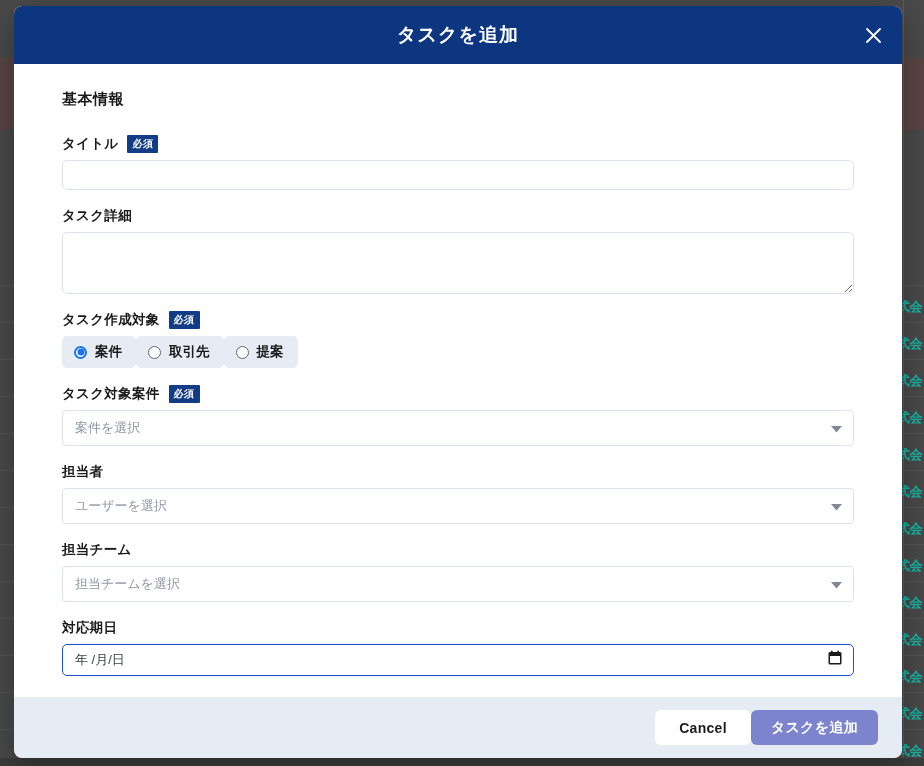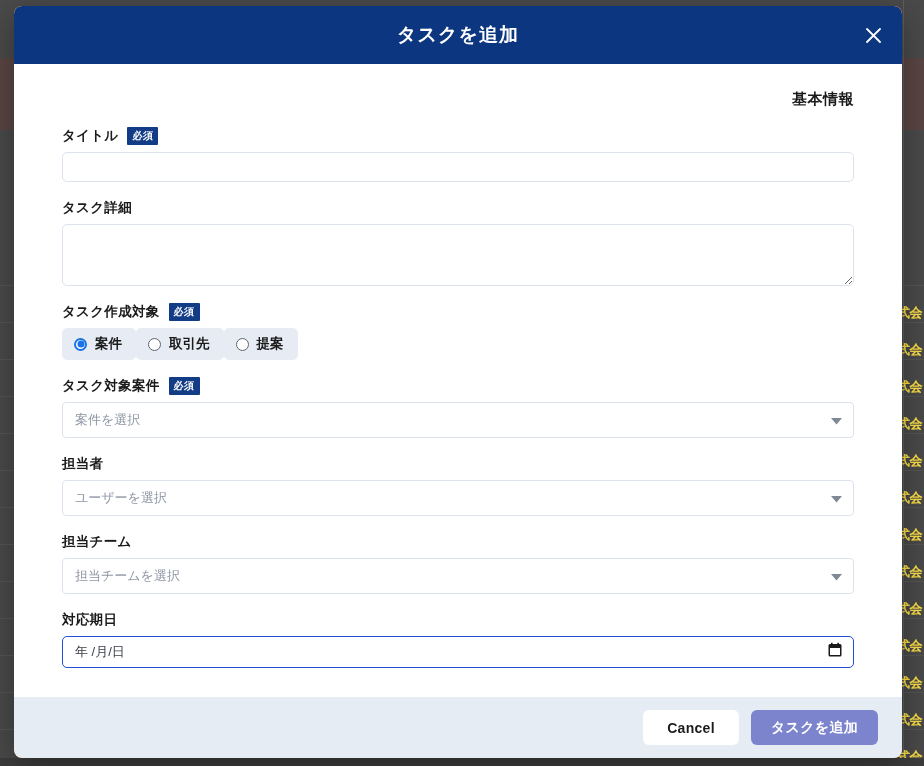--- a/index.html
+++ b/index.html
@@ -34,23 +34,23 @@
     bottom: 0;
   }
   #backdrop .bg-row {
     height: 37px;
     border-top: 1px solid #565656;
     position: relative;
   }
   #backdrop .bg-row .bg-cell {
     position: absolute;
     right: 2px;
-    top: 18px;
+    top: 12px;
     font-size: 13px;
-    color: #fde047;
+    color: #14b8a6;
     font-weight: 700;
     white-space: nowrap;
     letter-spacing: -0.5px;
   }
   #backdrop .bg-colrule {
     position: absolute;
     top: 0; bottom: 0;
     left: 903px;
     width: 1px;
     background: #5e5e5e;
@@ -112,25 +112,25 @@
   .close-btn svg { display: block; }
 
   
   .modal-body {
     flex: 1 1 auto;
     background: #ffffff;
     padding: 22px 48px 18px 48px;
     overflow-y: auto;
   }
   .section-title {
-    text-align: right;
+    text-align: left;
     font-size: 15px;
     font-weight: 700;
     color: #1b1b1b;
-    margin: 4px 0 18px 0;
+    margin: 4px 0 26px 0;
     letter-spacing: 0.5px;
   }
 
   .field { margin-bottom: 17px; }
   .field-label-row {
     display: flex;
     align-items: center;
     gap: 9px;
     margin-bottom: 7px;
   }
@@ -273,21 +273,21 @@
   }
 
   
   .modal-footer {
     flex: 0 0 auto;
     height: 61px;
     background: #e6ecf4;
     display: flex;
     align-items: center;
     justify-content: flex-end;
-    gap: 12px;
+    gap: 0;
     padding: 0 24px;
     border-radius: 0 0 8px 8px;
   }
   .btn {
     border: none;
     border-radius: 6px;
     font-family: inherit;
     font-size: 14px;
     font-weight: 700;
     cursor: pointer;

